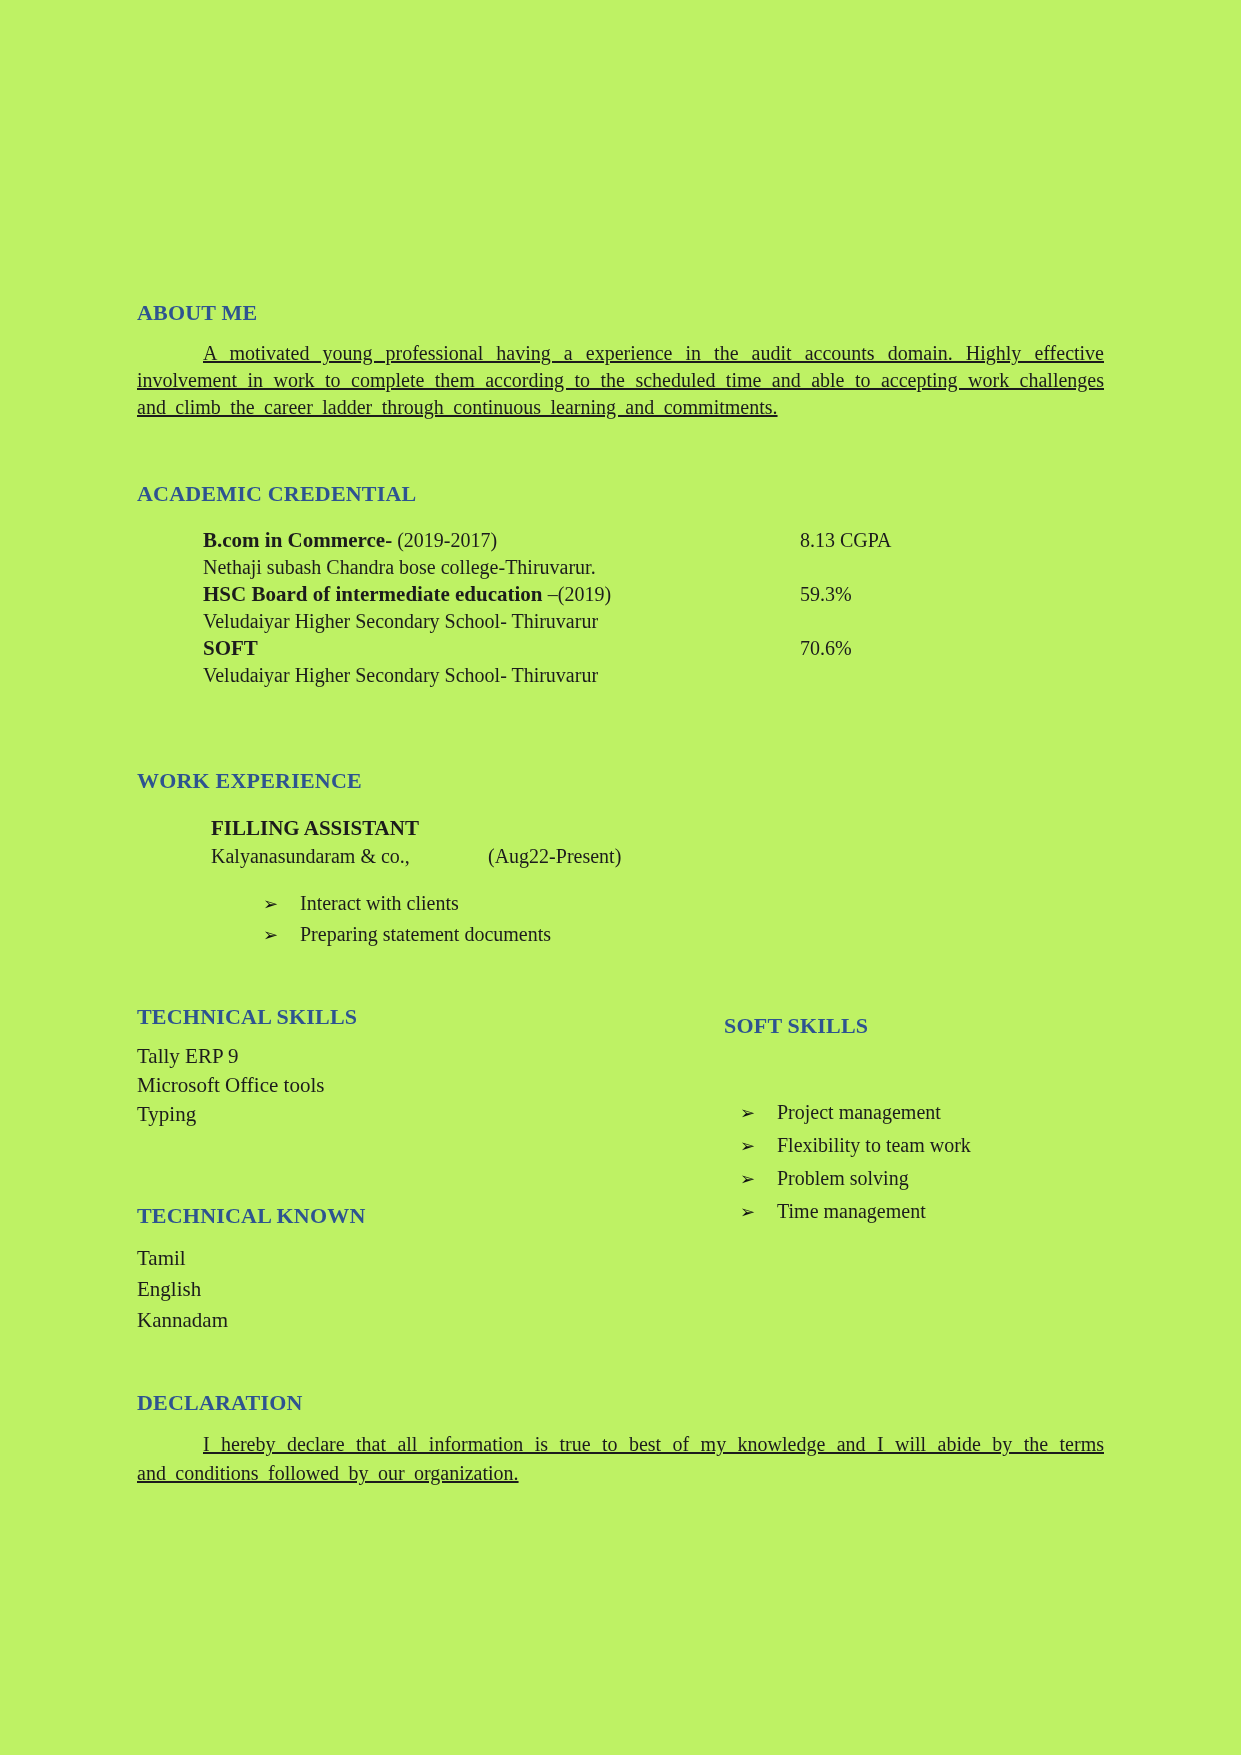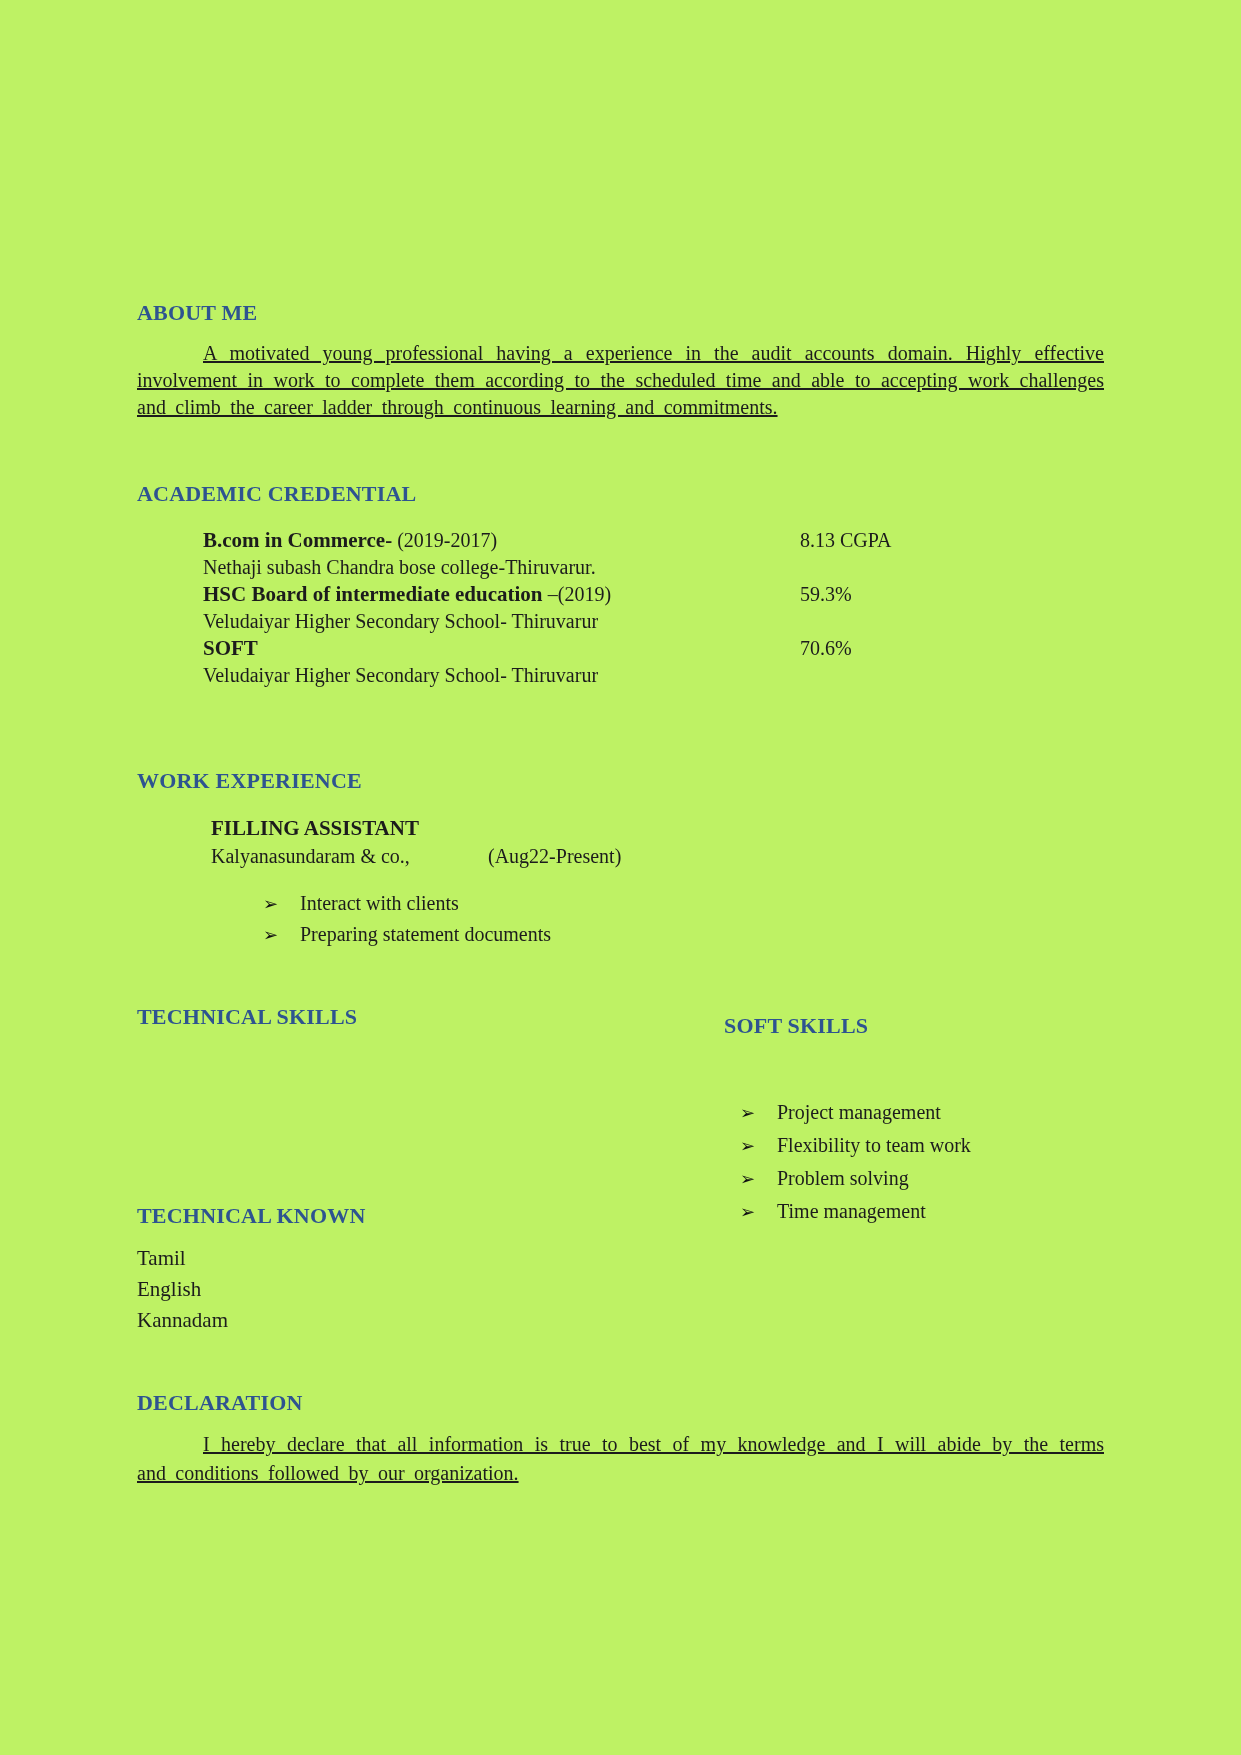--- a/index.html
+++ b/index.html
@@ -88,20 +88,25 @@
     <div class="arrow-list" style="left:126px;top:888px;line-height:30px;">
       <div class="arrow-item">
         <span class="arr">➢</span><span>Interact with clients</span>
       </div>
       <div class="arrow-item">
         <span class="arr">➢</span><span>Preparing statement documents</span>
       </div>
     </div>
 
     <div class="sec-heading" style="top:1004px;">TECHNICAL SKILLS</div>
+    <div class="plain-list" style="left:0;top:1042px;line-height:29px;">
+      <div>Tally ERP 9</div>
+      <div>Microsoft Office tools</div>
+      <div>Typing</div>
+    </div>
 
     <div class="sec-heading" style="left:566px;top:1013px;margin-left:21px;">SOFT SKILLS</div>
     <div class="arrow-list" style="left:603px;top:1052px;line-height:32px;margin-top:44px;">
       <div class="arrow-item">
         <span class="arr">➢</span><span>Project management</span>
       </div>
       <div class="arrow-item">
         <span class="arr">➢</span><span>Flexibility to team work</span>
       </div>
       <div class="arrow-item">

